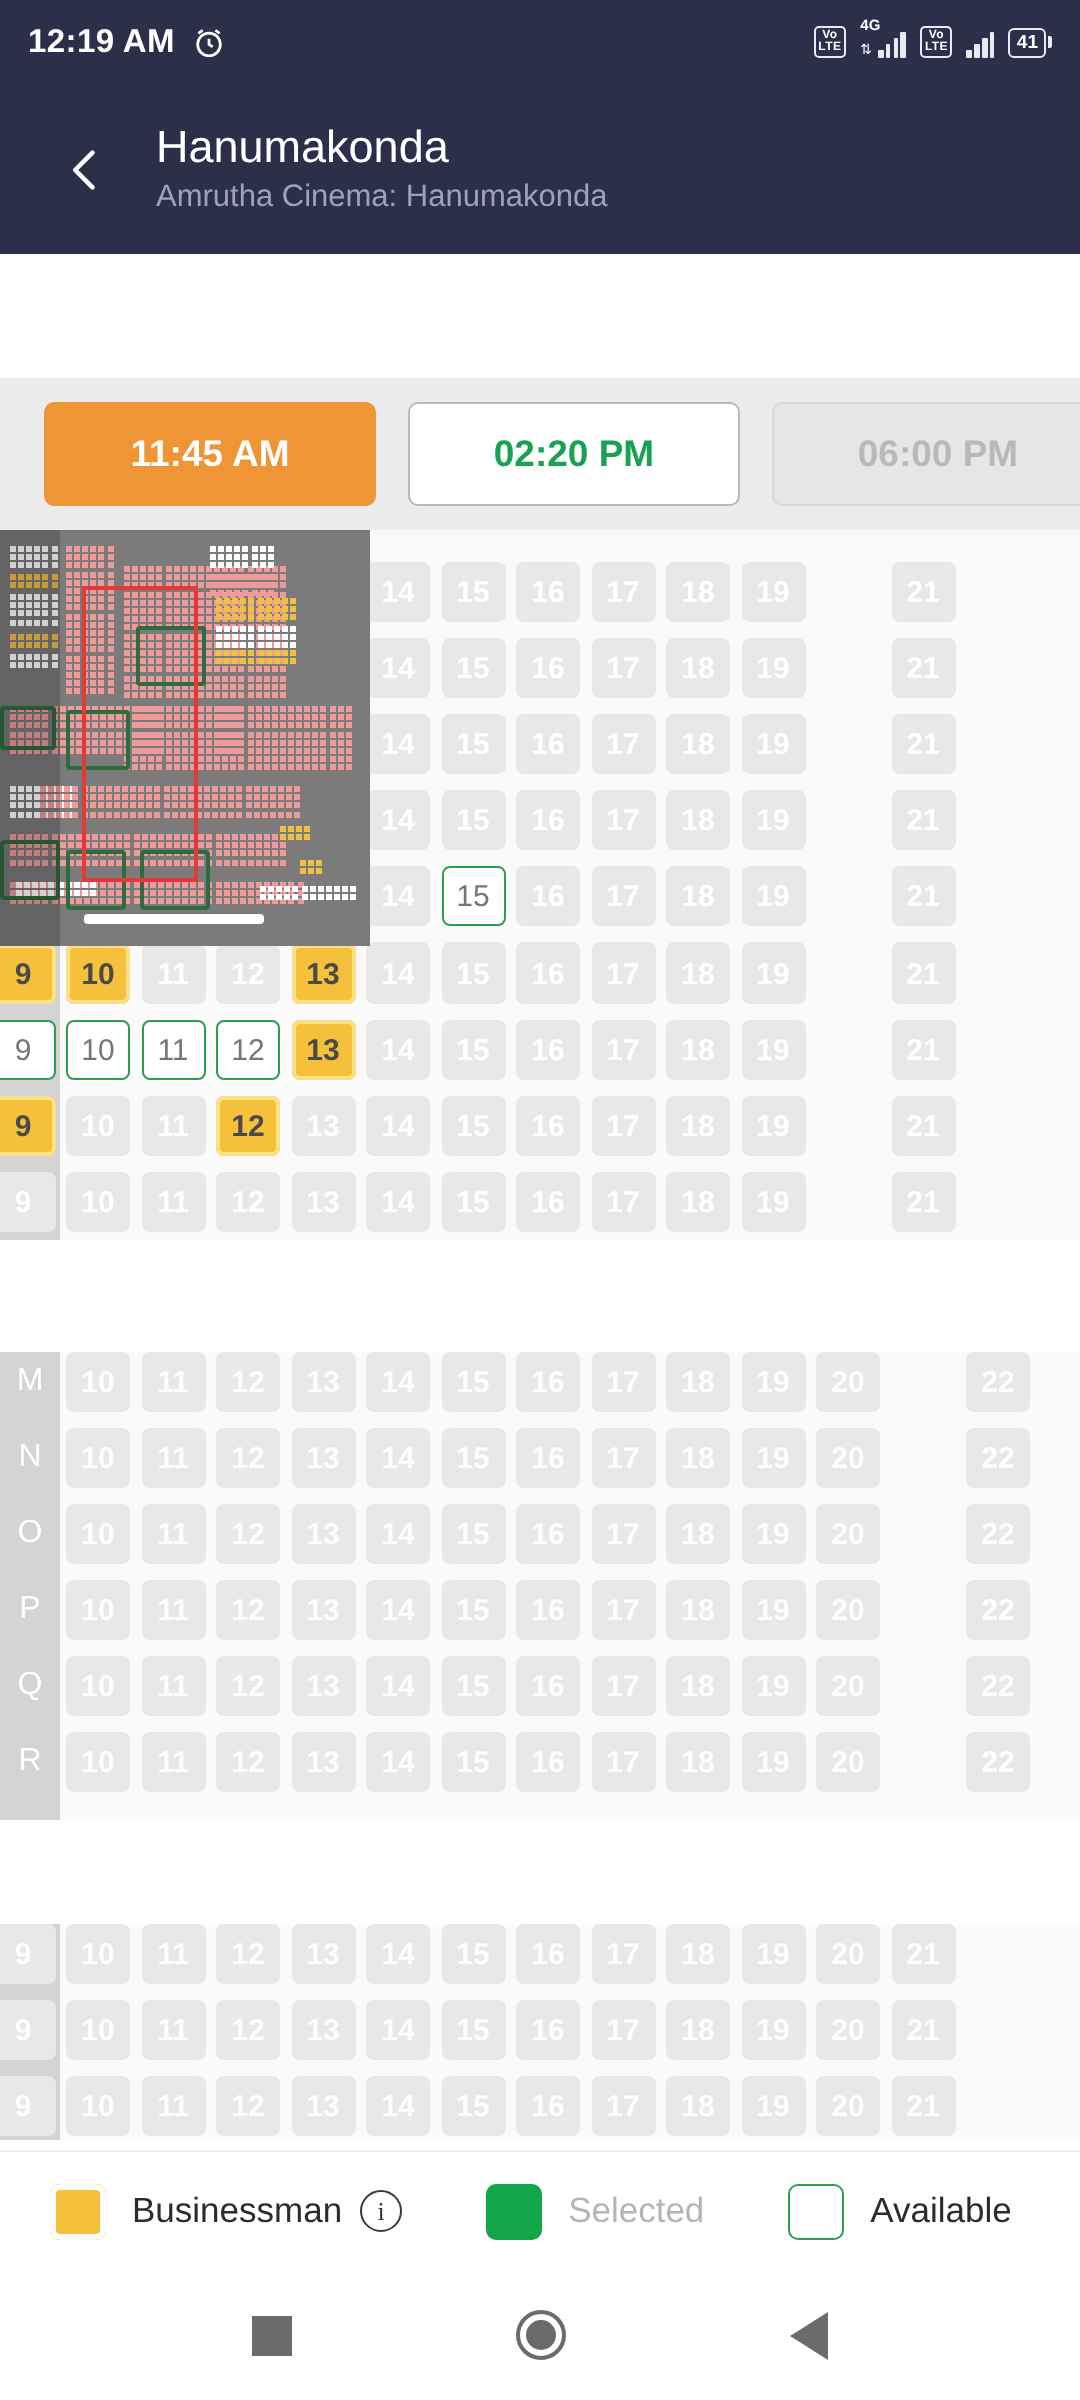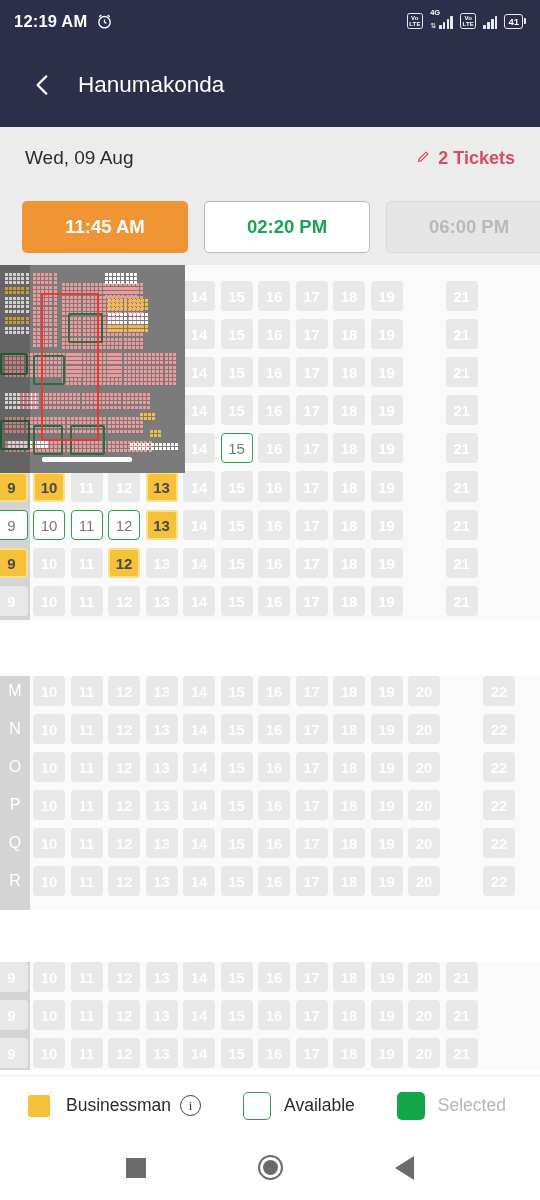--- a/index.html
+++ b/index.html
@@ -183,34 +183,24 @@
   </div>
 
   <div class="appbar">
     <div class="back-arrow">
       <svg width="26" height="30" viewBox="0 0 24 24" fill="none" stroke="#fff" stroke-width="2.1" stroke-linecap="round" stroke-linejoin="round">
           <polyline points="15 4 7 12 15 20"></polyline>
         </svg>
     </div>
     <div class="titles">
       <div class="app-title">Hanumakonda</div>
+      <div class="app-sub">Amrutha Cinema: Hanumakonda</div>
     </div>
   </div>
 
-  <div class="daterow">
-    <span class="date-text">Wed, 09 Aug</span>
-    <span class="tickets">
-      <span>
-        <svg width="15" height="15" viewBox="0 0 24 24" fill="none" stroke="#d94a63" stroke-width="1.8" stroke-linecap="round" stroke-linejoin="round">
-            <path d="M4 20l4-1 11-11-3-3L5 16z"></path>
-          </svg>
-      </span>
-      <span>2 Tickets</span>
-    </span>
-  </div>
 
   <div class="showtimes">
     <div class="chip sel">11:45 AM</div>
     <div class="chip avail">02:20 PM</div>
     <div class="chip dis">06:00 PM</div>
   </div>
 
   <div class="seatarea">
     <div class="rowlabels" id="rowlabels">
         <div class="rowlabel dark" style="top: 203px;">I</div>
@@ -1941,26 +1931,26 @@
       </div>
   </div>
 
   <div class="legend">
     <div class="leg" style="margin-right:0px">
       <span class="leg-box best"></span>
       <span class="leg-label">Businessman</span>
     </div>
     <span class="info-i">i</span>
     <div class="leg" style="margin-left:42px">
+      <span class="leg-box selected"></span>
+      <span class="leg-label fade">Selected</span>
+    </div>
+    <div class="leg" style="margin-left:42px">
       <span class="leg-box avail"></span>
       <span class="leg-label">Available</span>
-    </div>
-    <div class="leg" style="margin-left:42px">
-      <span class="leg-box selected"></span>
-      <span class="leg-label fade">Selected</span>
     </div>
   </div>
 
   <div class="navbar">
     <span class="nav-sq"></span>
     <span class="nav-ci">
         <i></i>
       </span>
     <span class="nav-tr"></span>
   </div>

